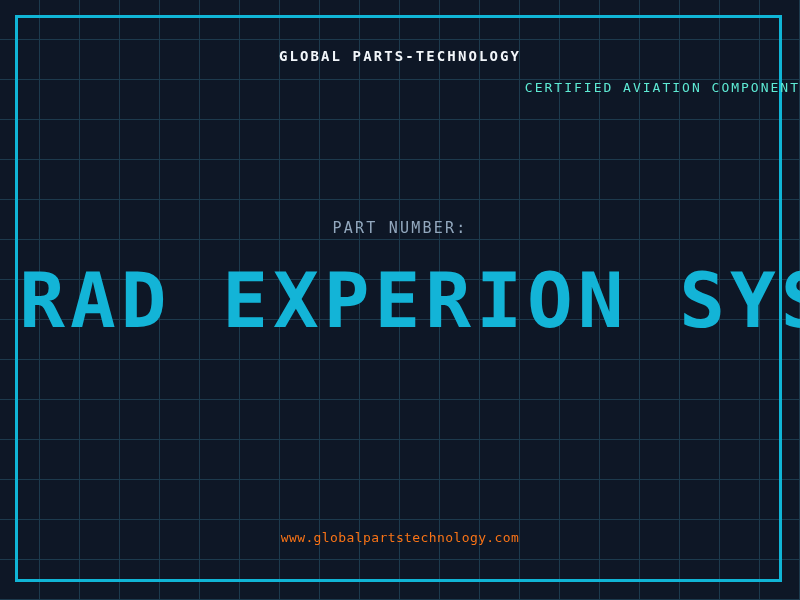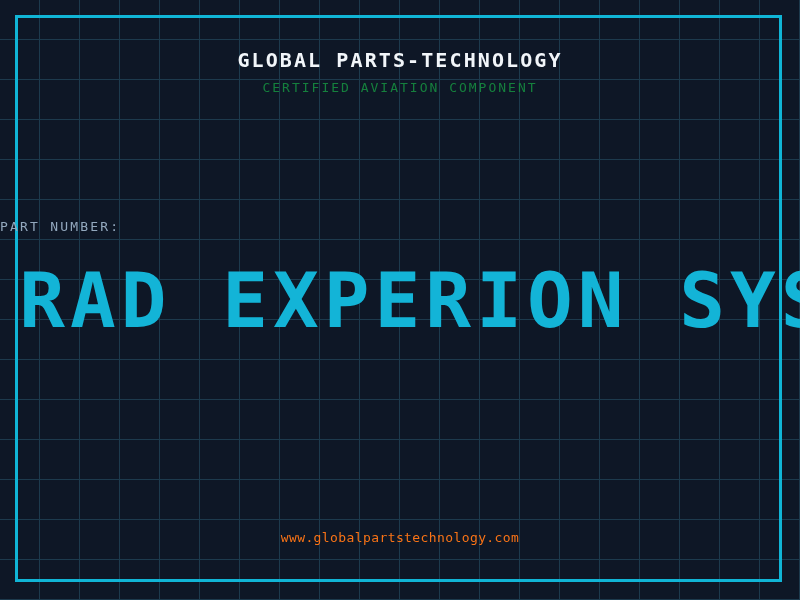--- a/index.html
+++ b/index.html
@@ -47,46 +47,46 @@
     inset: 0;
   }
 
   .hdr-title {
     position: absolute;
     top: 48px;
     left: 0;
     width: 100%;
     text-align: center;
     color: #f2f6fa;
-    font-size: 20px;
+    font-size: 14px;
     font-weight: bold;
     letter-spacing: 2.1px;
     white-space: nowrap;
   }
 
   .hdr-sub {
     position: absolute;
     top: 80px;
     left: 0;
     width: 100%;
-    text-align: center;
-    color: #15803d;
+    text-align: right;
+    color: #5eead4;
     font-size: 13px;
     letter-spacing: 2.0px;
     white-space: nowrap;
   }
 
   .pn-label {
     position: absolute;
     top: 219px;
     left: 0;
     width: 100%;
-    text-align: left;
+    text-align: center;
     color: #93a8be;
-    font-size: 13px;
+    font-size: 15px;
     letter-spacing: 2.2px;
     white-space: nowrap;
   }
 
   
   .pn-value-wrap {
     position: absolute;
     top: 258px;
     left: 0;
     width: 100%;

